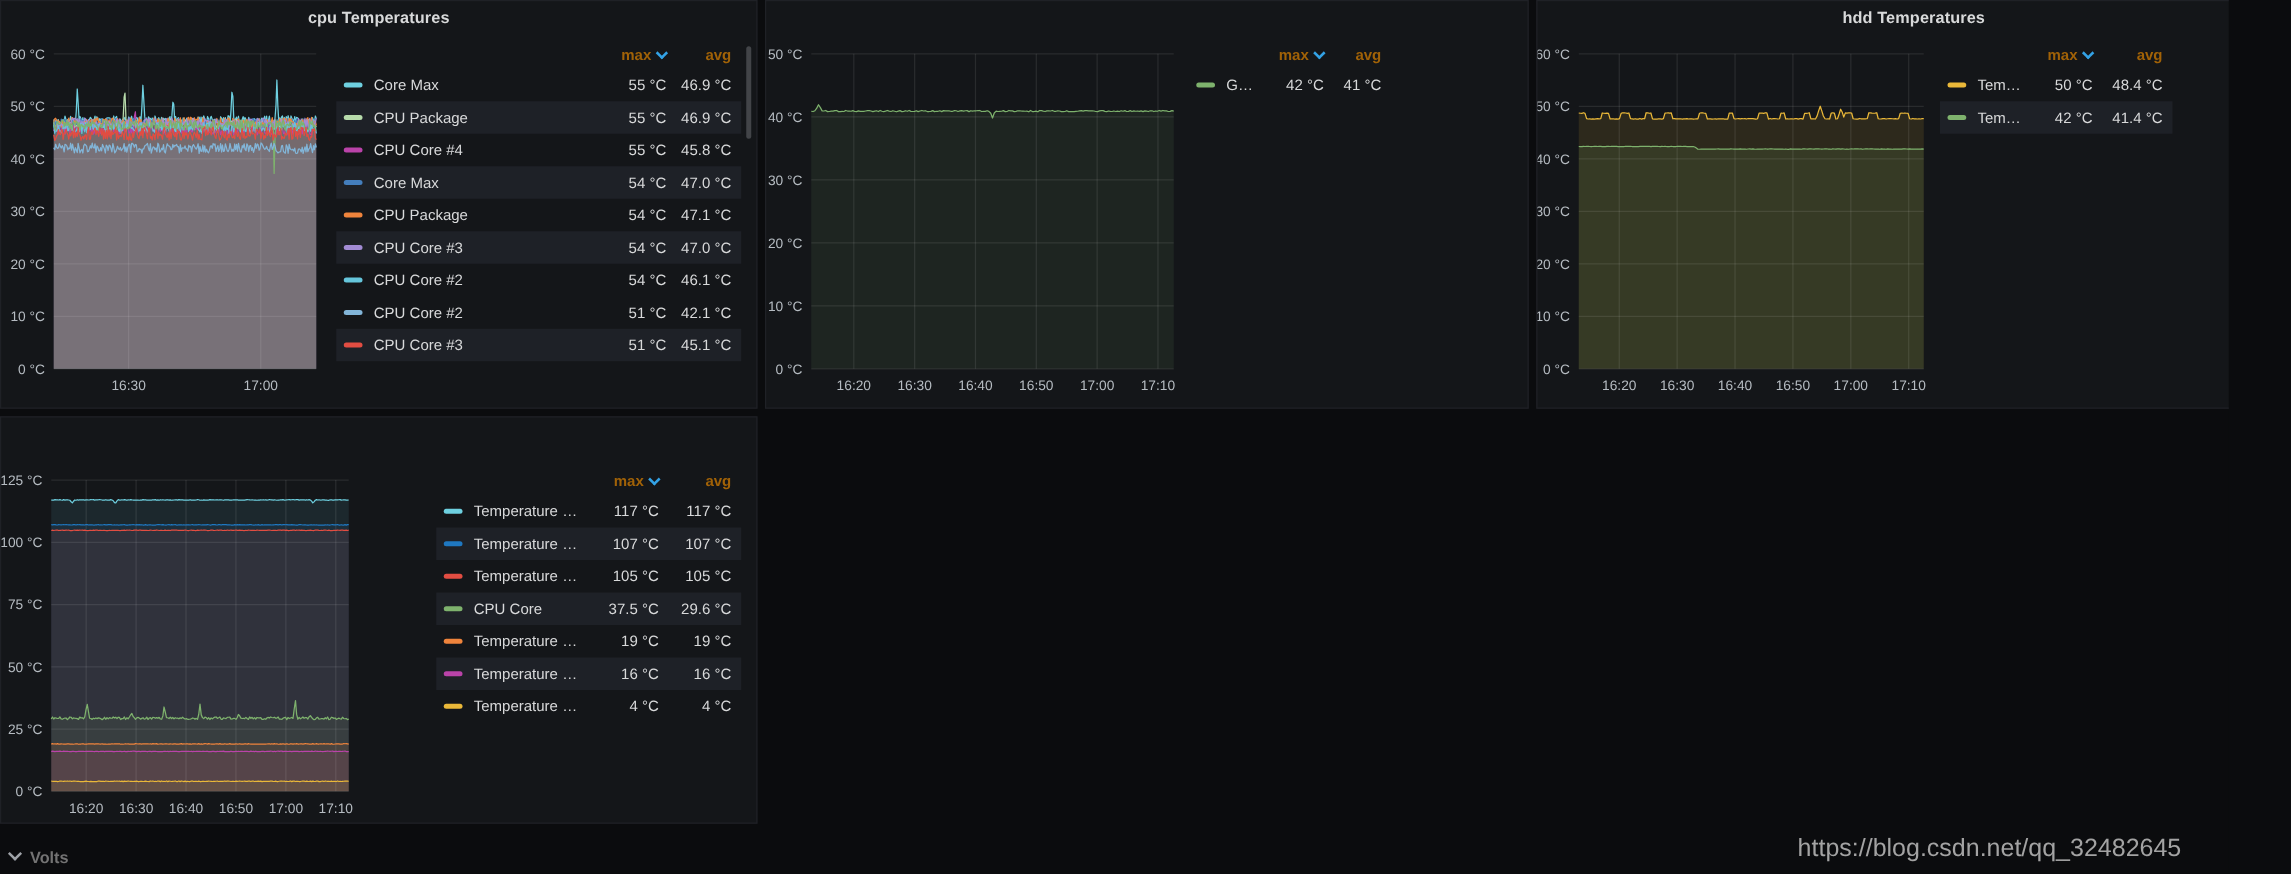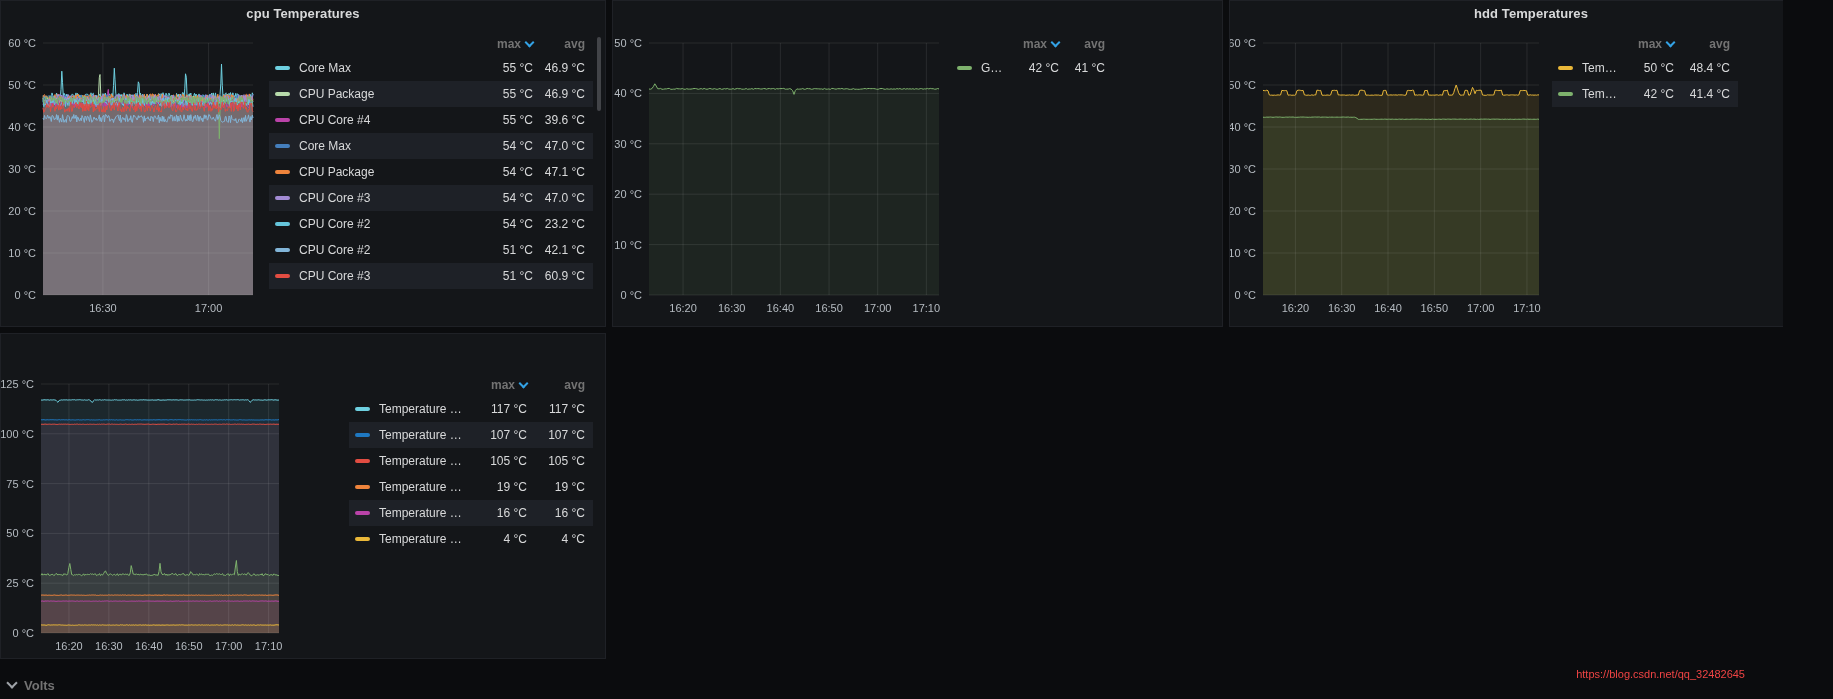--- a/index.html
+++ b/index.html
@@ -4,42 +4,42 @@
 <style>
   html,body{margin:0;padding:0;background:#0b0c0e;font-family:"Liberation Sans",sans-serif;}
   .stage{position:relative;width:1783px;height:699px;background:#0b0c0e;overflow:hidden;}
   .panel{position:absolute;background:#141619;border:1px solid #1f2126;box-sizing:border-box;}
   .panel-title{position:absolute;top:5px;left:0;right:0;margin:0;text-align:center;
     font-size:13px;font-weight:700;color:#d8d9da;letter-spacing:.1px;cursor:pointer;}
   svg.chart{position:absolute;left:0;top:0;}
   .legend{position:absolute;font-size:12px;color:#d8d9da;}
   .legend-row{display:flex;align-items:center;height:26px;padding:0 8px 0 6px;cursor:pointer;}
   .legend-row.striped{background:#1e2127;}
-  .legend-row.header{height:22px;font-weight:700;color:#737373;cursor:default;}
+  .legend-row.header{height:22px;font-weight:700;color:#a16207;cursor:default;}
   .swatch{display:inline-block;width:15px;height:4px;border-radius:2px;margin-right:9px;flex:none;}
   .lab{flex:1;white-space:nowrap;overflow:hidden;text-overflow:ellipsis;}
   .val{flex:none;text-align:right;white-space:nowrap;}
   .sort-col{display:inline-flex;justify-content:flex-end;align-items:center;cursor:pointer;}
   .chev{display:inline-block;width:5px;height:5px;border-right:2px solid #33a2e5;border-bottom:2px solid #33a2e5;
     transform:rotate(45deg);margin-left:5px;margin-top:-3px;}
   .legend-cpu{left:268px;top:32px;width:324px;}
   .legend-cpu .col-max{width:62px;}  .legend-cpu .col-avg{width:52px;}
   .legend-gpu{left:338px;top:32px;width:162px;}
   .legend-gpu .col-max{width:52px;}  .legend-gpu .col-avg{width:46px;}
   .legend-hdd{left:322px;top:32px;width:186px;}
   .legend-hdd .col-max{width:56px;}  .legend-hdd .col-avg{width:56px;}
   .legend-superio{left:348px;top:40px;width:244px;}
   .legend-superio .col-max{width:64px;}  .legend-superio .col-avg{width:58px;}
   .legend-scrollbar{position:absolute;left:596px;top:36px;width:4px;height:74px;border-radius:2px;
     background:#5a5d63;opacity:.65;cursor:pointer;}
   .row-header{position:absolute;left:8px;top:673px;display:flex;align-items:center;height:24px;cursor:pointer;}
   .row-chev{display:inline-block;width:6px;height:6px;border-right:2px solid #9fa3a8;border-bottom:2px solid #9fa3a8;
     transform:rotate(45deg);margin-right:8px;margin-top:-4px;}
   .row-title{font-size:13px;font-weight:700;color:#737373;}
-  .watermark{position:absolute;right:38px;top:668px;font-size:11px;color:#ef4444;}
+  .watermark{position:absolute;right:38px;top:668px;font-size:20px;color:#a3a3a3;}
 </style>
 </head>
 <body>
 
 <div class="stage">
 
   <section class="panel" style="left:0;top:0;width:606px;height:327px">
     <h2 class="panel-title">cpu Temperatures</h2>
     <svg class="chart" width="604" height="325" viewBox="0 0 604 325">
         <g>
@@ -104,21 +104,21 @@
         <div class="legend-row striped">
           <i class="swatch" style="background: rgb(183, 219, 171);"></i>
           <span class="lab">CPU Package</span>
           <span class="val col-max">55 °C</span>
           <span class="val col-avg">46.9 °C</span>
         </div>
         <div class="legend-row">
           <i class="swatch" style="background: rgb(186, 67, 169);"></i>
           <span class="lab">CPU Core #4</span>
           <span class="val col-max">55 °C</span>
-          <span class="val col-avg">39.6 °C</span>
+          <span class="val col-avg">45.8 °C</span>
         </div>
         <div class="legend-row striped">
           <i class="swatch" style="background: rgb(68, 126, 188);"></i>
           <span class="lab">Core Max</span>
           <span class="val col-max">54 °C</span>
           <span class="val col-avg">47.0 °C</span>
         </div>
         <div class="legend-row">
           <i class="swatch" style="background: rgb(239, 132, 60);"></i>
           <span class="lab">CPU Package</span>
@@ -128,33 +128,33 @@
         <div class="legend-row striped">
           <i class="swatch" style="background: rgb(162, 139, 212);"></i>
           <span class="lab">CPU Core #3</span>
           <span class="val col-max">54 °C</span>
           <span class="val col-avg">47.0 °C</span>
         </div>
         <div class="legend-row">
           <i class="swatch" style="background: rgb(101, 197, 219);"></i>
           <span class="lab">CPU Core #2</span>
           <span class="val col-max">54 °C</span>
-          <span class="val col-avg">23.2 °C</span>
+          <span class="val col-avg">46.1 °C</span>
         </div>
         <div class="legend-row">
           <i class="swatch" style="background: rgb(130, 181, 216);"></i>
           <span class="lab">CPU Core #2</span>
           <span class="val col-max">51 °C</span>
           <span class="val col-avg">42.1 °C</span>
         </div>
         <div class="legend-row striped">
           <i class="swatch" style="background: rgb(226, 77, 66);"></i>
           <span class="lab">CPU Core #3</span>
           <span class="val col-max">51 °C</span>
-          <span class="val col-avg">60.9 °C</span>
+          <span class="val col-avg">45.1 °C</span>
         </div>
       </div>
     <div class="legend-scrollbar"></div>
   </section>
 
   <section class="panel" style="left:612px;top:0;width:611px;height:327px">
     <svg class="chart" width="609" height="325" viewBox="0 0 609 325">
         <g>
           <path d="M36.0,88.0L37.5,88.2L38.9,87.6L40.4,85.5L41.8,82.8L43.3,85.1L44.7,87.7L46.1,87.8L47.6,87.4L49.0,88.3L50.5,88.2L52.0,87.9L53.4,87.9L54.9,87.5L56.3,87.4L57.8,88.3L59.2,88.3L60.7,88.1L62.1,88.2L63.5,87.4L65.0,87.8L66.5,87.8L67.9,88.0L69.3,87.5L70.8,88.2L72.3,88.3L73.7,87.7L75.2,88.1L76.6,88.1L78.0,88.1L79.5,87.8L81.0,87.5L82.4,87.5L83.8,87.8L85.3,88.3L86.8,87.9L88.2,87.6L89.7,88.2L91.1,87.4L92.6,88.0L94.0,88.3L95.4,87.9L96.9,87.4L98.3,87.9L99.8,88.2L101.3,87.6L102.7,88.0L104.1,88.4L105.6,87.9L107.0,87.5L108.5,88.3L110.0,88.1L111.4,87.6L112.9,88.0L114.3,87.4L115.8,88.1L117.2,88.2L118.6,88.1L120.1,87.6L121.5,88.3L123.0,87.8L124.5,87.4L125.9,87.8L127.3,87.6L128.8,88.2L130.3,88.2L131.7,88.1L133.2,87.5L134.6,88.3L136.1,88.0L137.5,88.0L138.9,87.6L140.4,88.3L141.8,87.5L143.3,87.7L144.8,87.6L146.2,87.7L147.7,88.0L149.1,88.0L150.6,87.5L152.0,87.6L153.4,88.2L154.9,87.7L156.3,87.5L157.8,87.9L159.3,87.6L160.7,87.5L162.2,88.3L163.6,87.6L165.1,87.9L166.5,87.6L168.0,87.6L169.4,87.5L170.8,87.4L172.3,88.2L173.8,88.1L175.2,88.1L176.7,87.6L178.1,88.1L179.6,89.6L181.0,93.4L182.4,89.4L183.9,87.9L185.3,88.2L186.8,88.1L188.3,88.0L189.7,87.5L191.2,88.3L192.6,88.2L194.1,87.4L195.5,87.7L197.0,87.7L198.4,88.3L199.8,88.1L201.3,87.6L202.8,87.7L204.2,87.8L205.6,87.8L207.1,88.0L208.5,87.9L210.0,88.4L211.4,87.4L212.9,88.2L214.3,88.2L215.8,87.9L217.3,88.4L218.7,87.4L220.2,87.5L221.6,87.9L223.1,88.2L224.5,87.7L226.0,87.7L227.4,87.8L228.9,87.4L230.3,88.0L231.8,88.0L233.2,87.7L234.7,87.8L236.1,88.3L237.5,88.3L239.0,88.2L240.4,87.6L241.9,88.3L243.3,88.2L244.8,88.3L246.3,88.3L247.7,88.1L249.2,88.0L250.6,87.7L252.1,87.5L253.5,87.9L254.9,87.5L256.4,87.5L257.9,87.7L259.3,87.6L260.8,87.6L262.2,87.8L263.6,88.2L265.1,88.3L266.6,87.7L268.0,87.5L269.5,87.5L270.9,88.1L272.4,88.3L273.8,87.8L275.3,88.1L276.7,88.2L278.1,87.8L279.6,88.2L281.0,87.9L282.5,88.2L283.9,87.6L285.4,88.0L286.9,87.5L288.3,88.2L289.8,88.1L291.2,87.5L292.6,88.2L294.1,87.7L295.6,88.0L297.0,87.8L298.4,88.1L299.9,87.7L301.4,88.3L302.8,87.7L304.3,87.9L305.7,88.2L307.2,87.6L308.6,87.6L310.1,88.2L311.5,87.8L312.9,88.0L314.4,87.4L315.8,87.9L317.3,87.4L318.8,87.7L320.2,87.7L321.6,88.2L323.1,88.1L324.6,87.5L326.0,87.9L326,294L36,294Z" fill="#7EB26D" fill-opacity="0.1" stroke="none"></path>
         </g>
@@ -334,20 +334,26 @@
           <span class="lab">Temperature #3</span>
           <span class="val col-max">107 °C</span>
           <span class="val col-avg">107 °C</span>
         </div>
         <div class="legend-row">
           <i class="swatch" style="background: rgb(226, 77, 66);"></i>
           <span class="lab">Temperature #4</span>
           <span class="val col-max">105 °C</span>
           <span class="val col-avg">105 °C</span>
         </div>
+        <div class="legend-row striped">
+          <i class="swatch" style="background: rgb(126, 178, 109);"></i>
+          <span class="lab">CPU Core</span>
+          <span class="val col-max">37.5 °C</span>
+          <span class="val col-avg">29.6 °C</span>
+        </div>
         <div class="legend-row">
           <i class="swatch" style="background: rgb(239, 132, 60);"></i>
           <span class="lab">Temperature #3</span>
           <span class="val col-max">19 °C</span>
           <span class="val col-avg">19 °C</span>
         </div>
         <div class="legend-row striped">
           <i class="swatch" style="background: rgb(186, 67, 169);"></i>
           <span class="lab">Temperature #6</span>
           <span class="val col-max">16 °C</span>

